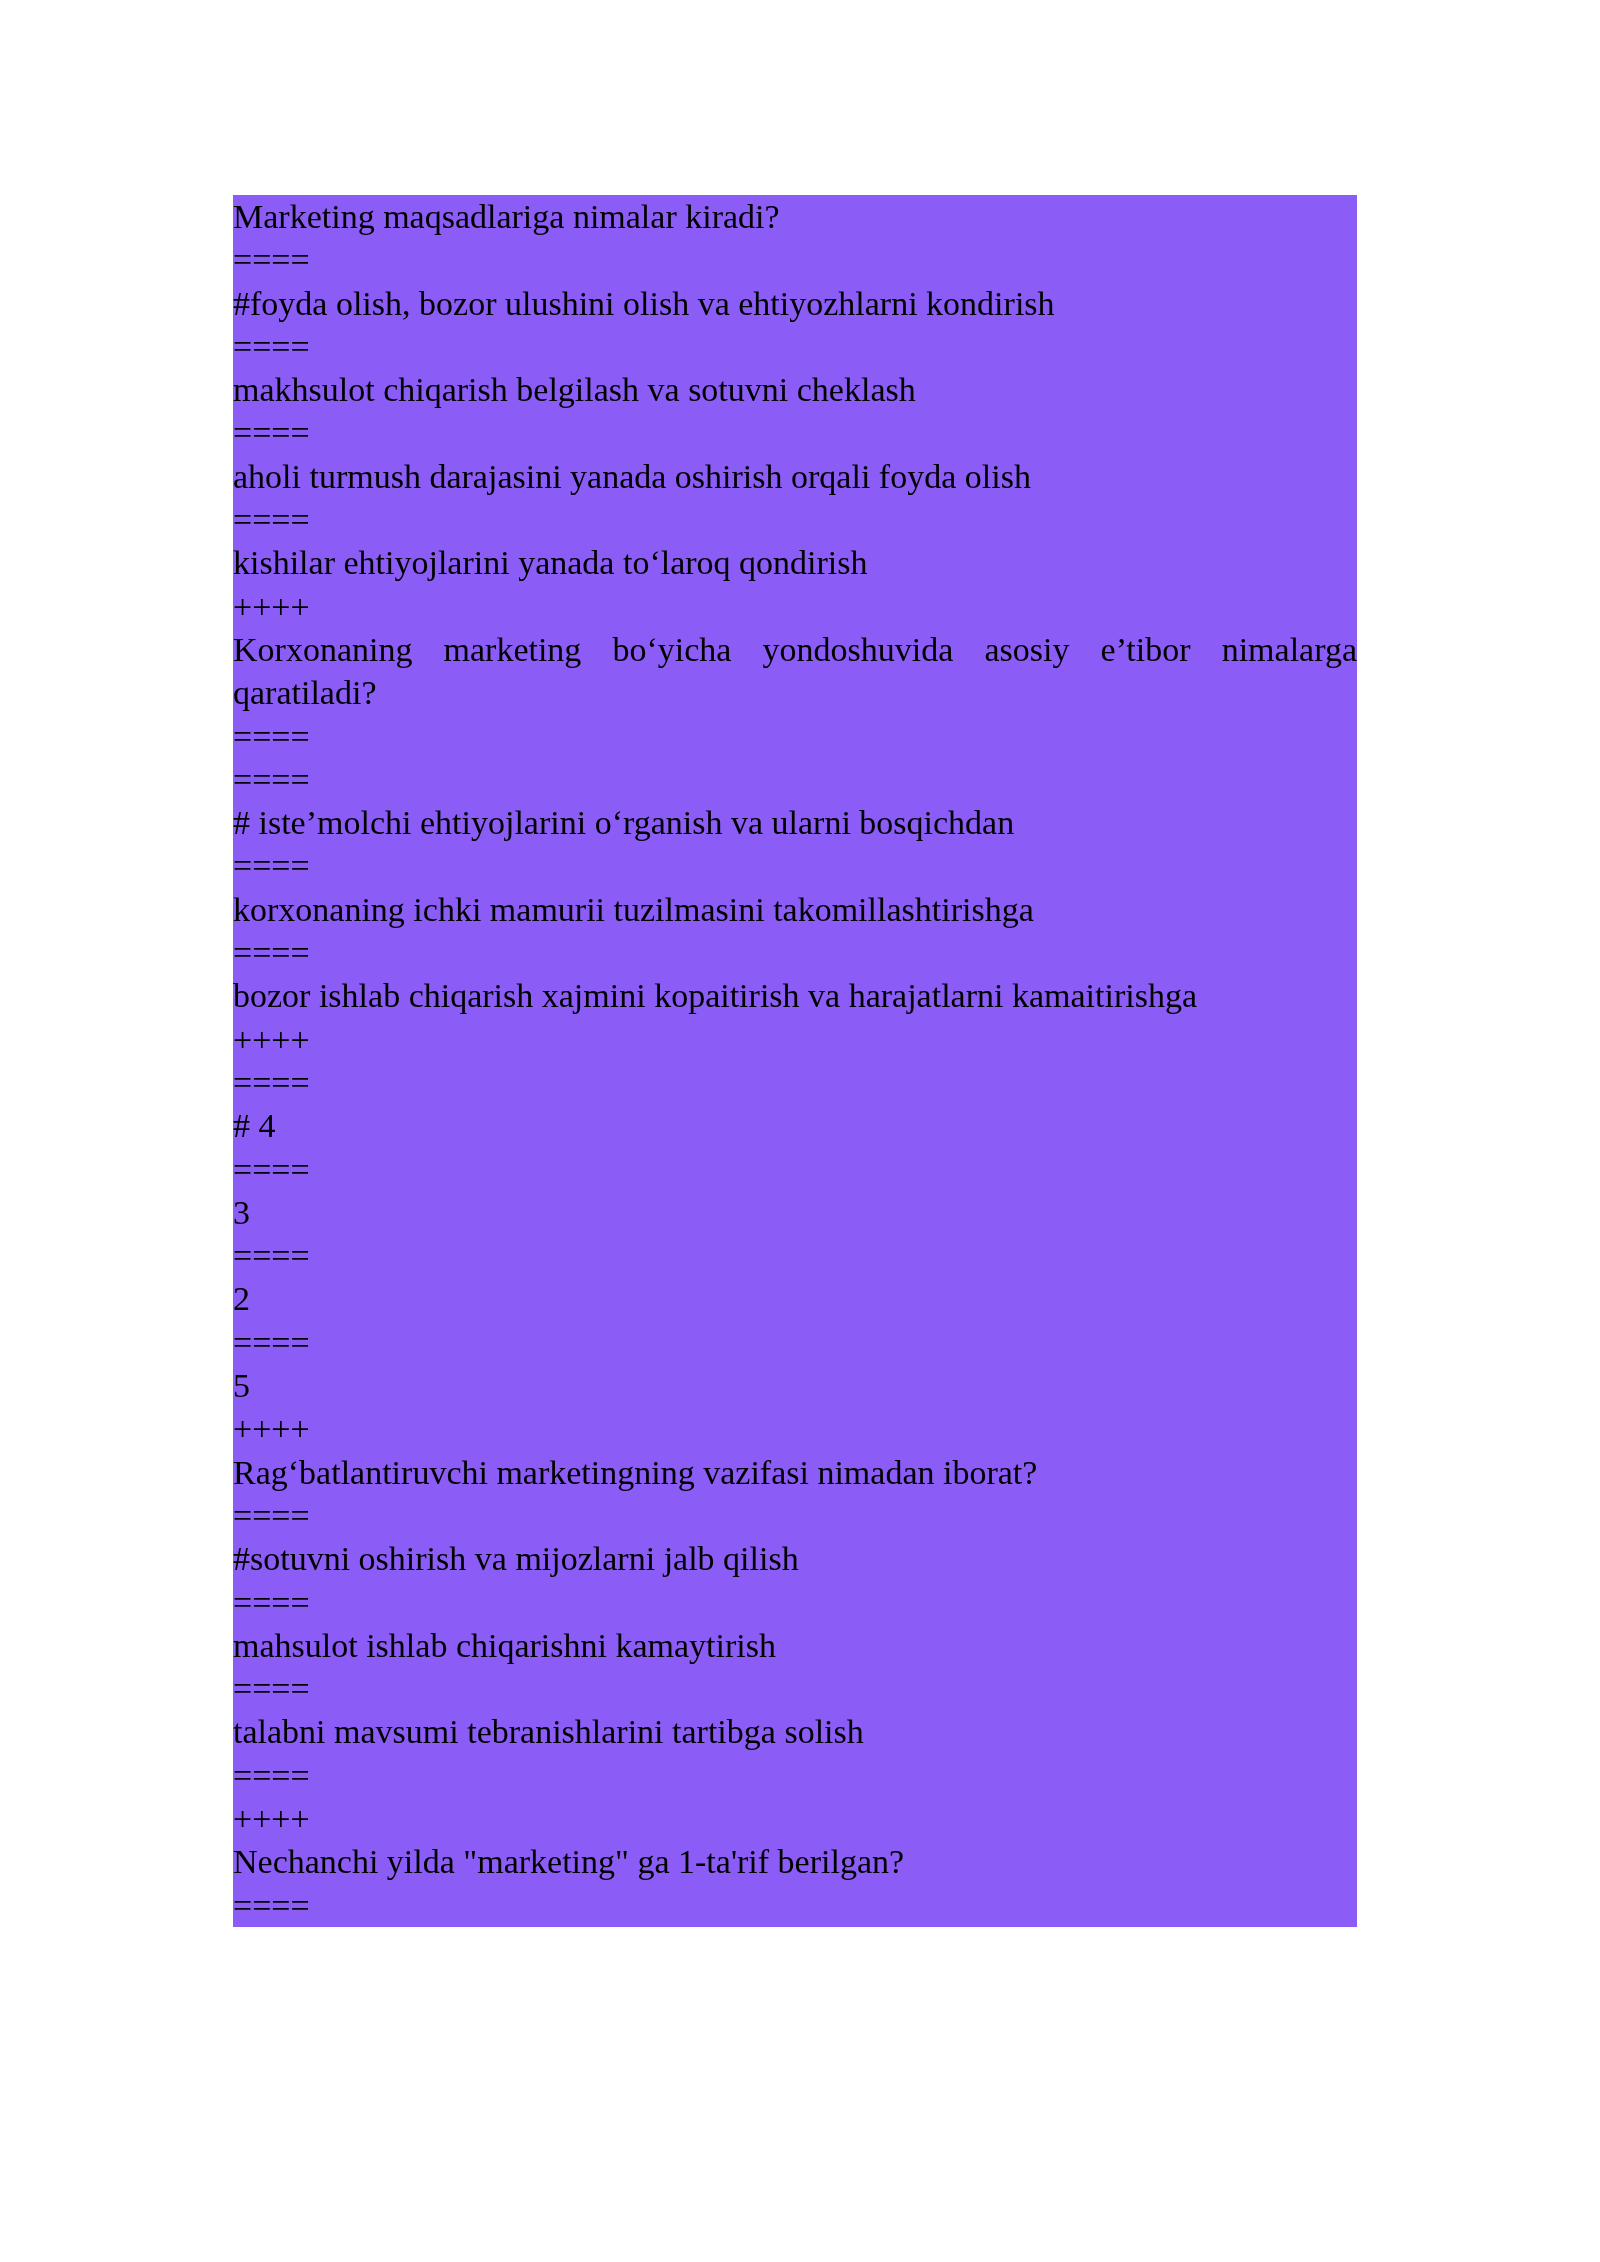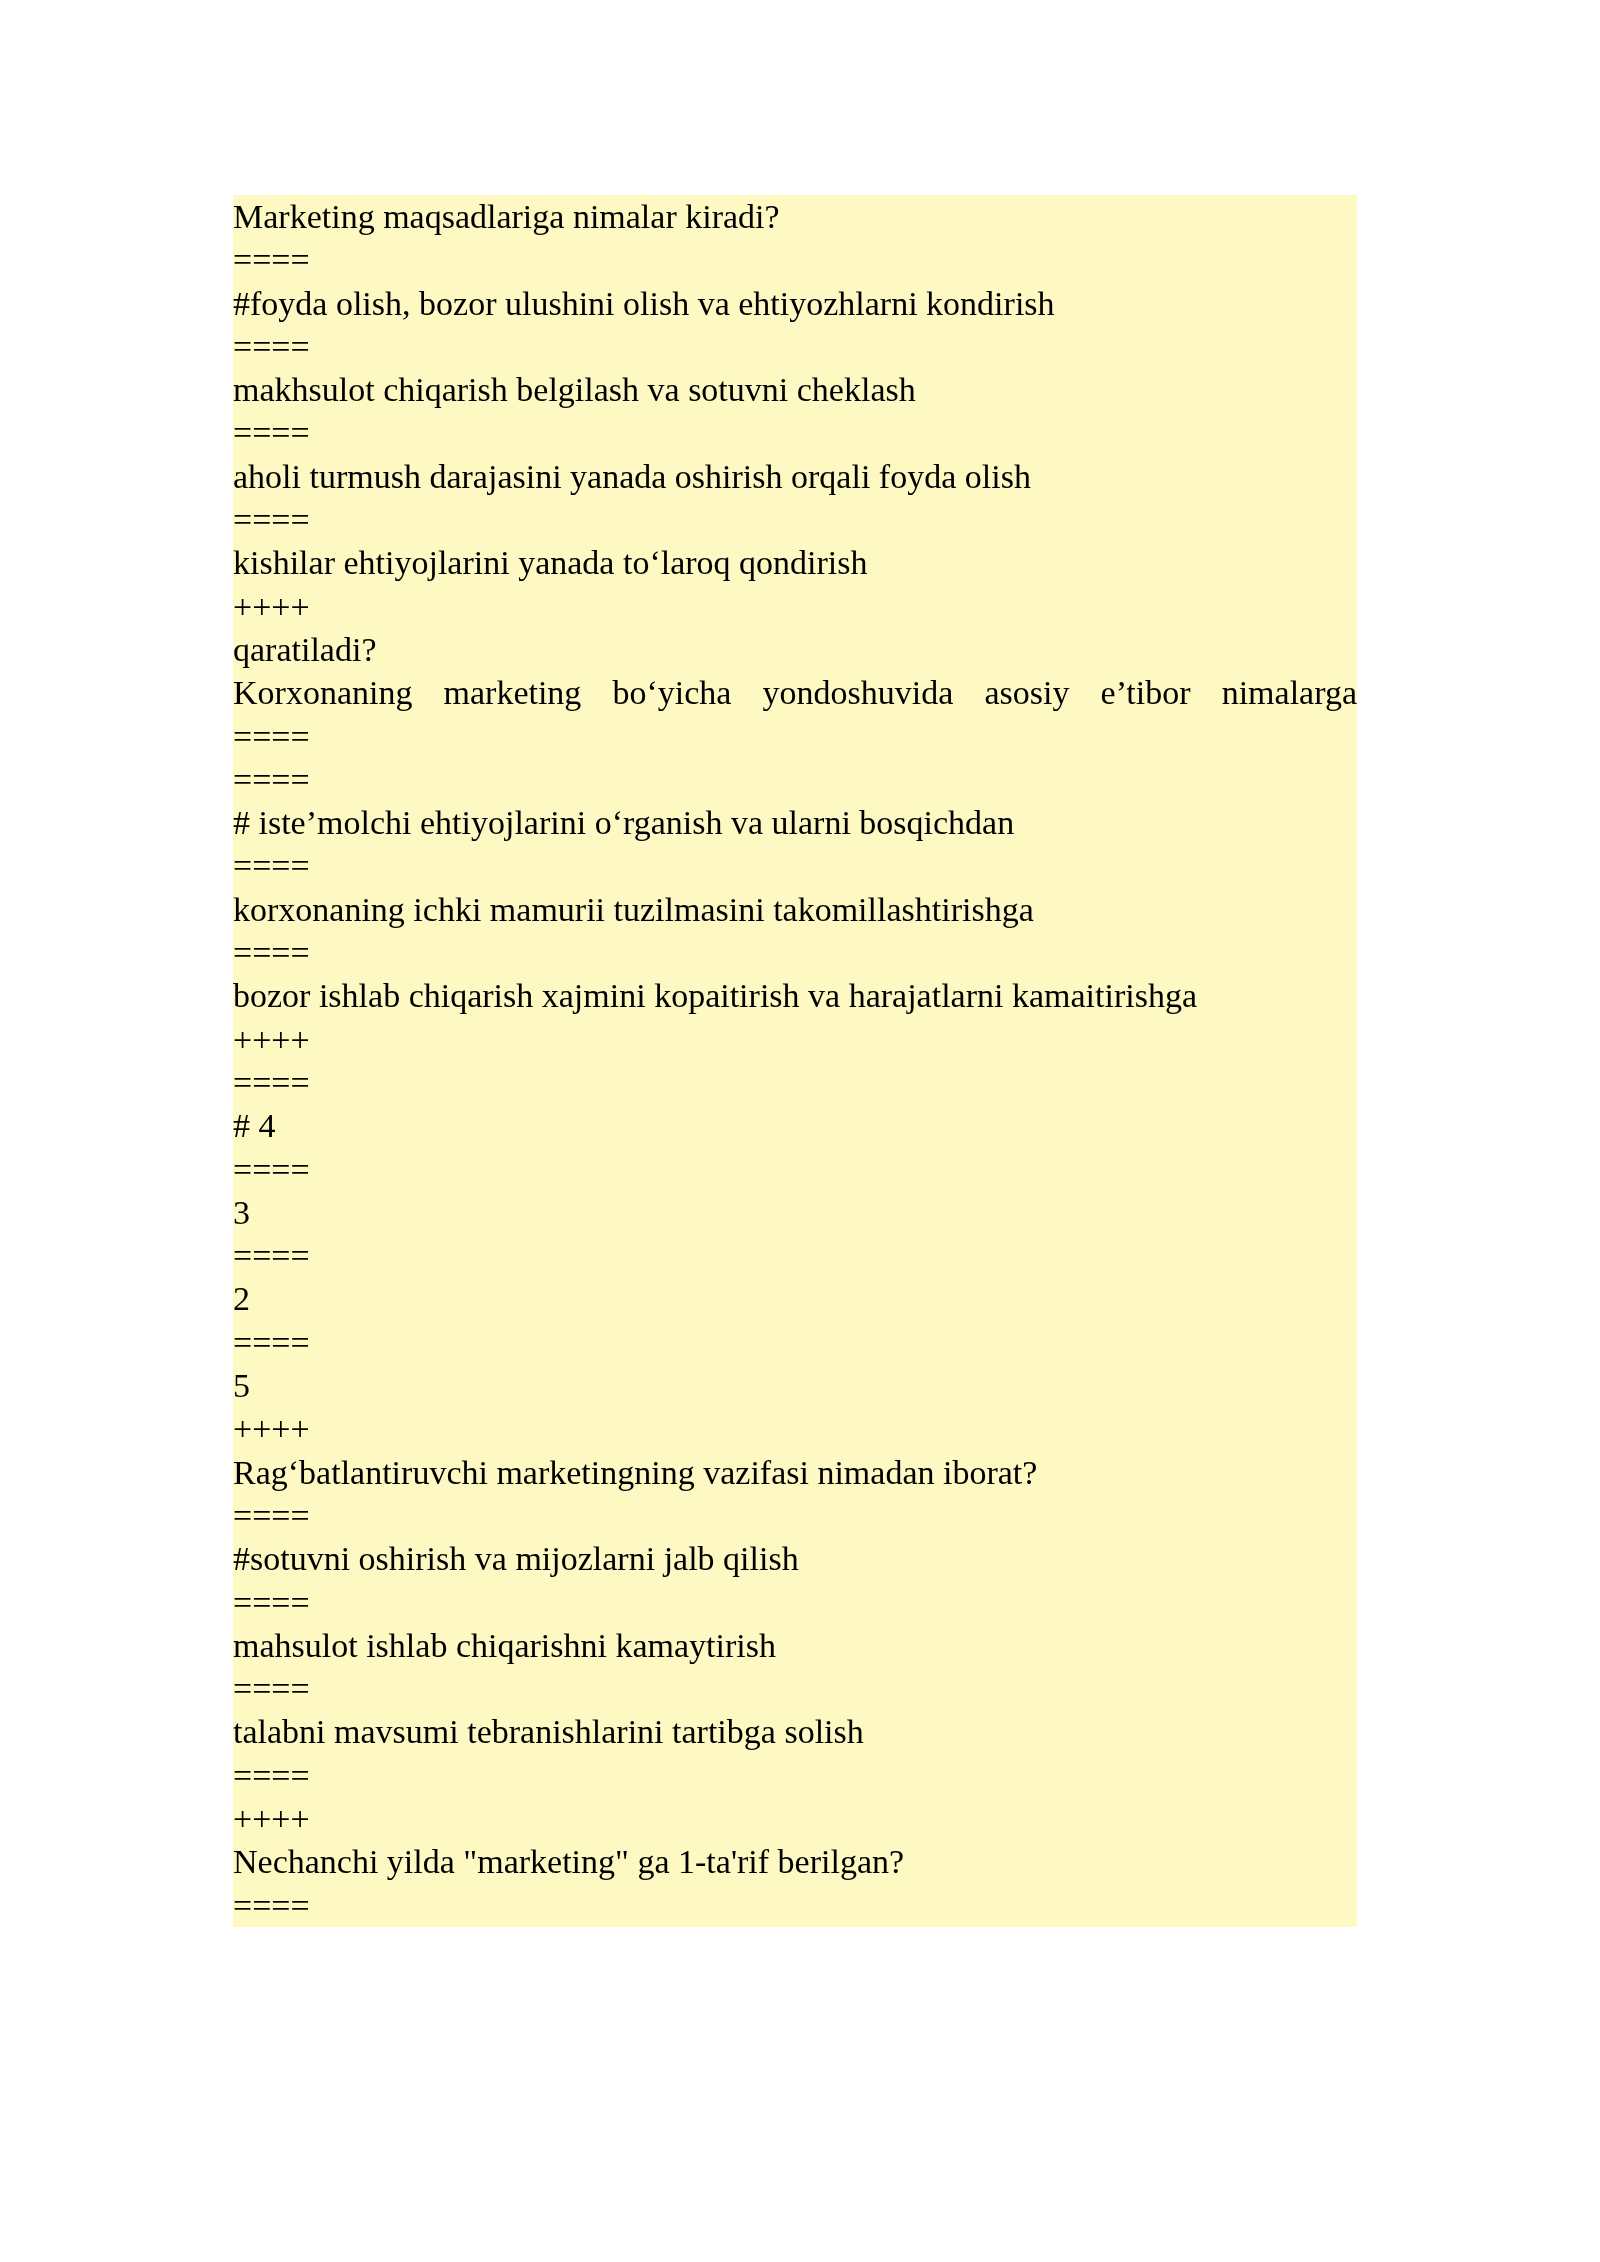--- a/index.html
+++ b/index.html
@@ -29,33 +29,33 @@
   }
   .line.justify {
     white-space: normal;
     text-align: justify;
     text-align-last: justify;
   }
 </style>
 </head>
 <body>
 
-<div class="doc" style="background: #fef9c3; color: rgb(0, 0, 0);">
+<div class="doc" style="background: #8b5cf6; color: rgb(0, 0, 0);">
     <div class="line">Marketing maqsadlariga nimalar kiradi?</div>
     <div class="line">====</div>
     <div class="line">#foyda olish, bozor ulushini olish va ehtiyozhlarni kondirish</div>
     <div class="line">====</div>
     <div class="line">makhsulot chiqarish belgilash va sotuvni cheklash</div>
     <div class="line">====</div>
     <div class="line">aholi turmush darajasini yanada oshirish orqali foyda olish</div>
     <div class="line">====</div>
     <div class="line">kishilar ehtiyojlarini yanada toʻlaroq qondirish</div>
     <div class="line">++++</div>
+    <div class="line justify">Korxonaning marketing boʻyicha yondoshuvida asosiy e’tibor nimalarga</div>
     <div class="line">qaratiladi?</div>
-    <div class="line justify">Korxonaning marketing boʻyicha yondoshuvida asosiy e’tibor nimalarga</div>
     <div class="line">====</div>
     <div class="line">====</div>
     <div class="line"># iste’molchi ehtiyojlarini oʻrganish va ularni bosqichdan</div>
     <div class="line">====</div>
     <div class="line">korxonaning ichki mamurii tuzilmasini takomillashtirishga</div>
     <div class="line">====</div>
     <div class="line">bozor ishlab chiqarish xajmini kopaitirish va harajatlarni kamaitirishga</div>
     <div class="line">++++</div>
     <div class="line">====</div>
     <div class="line"># 4</div>

